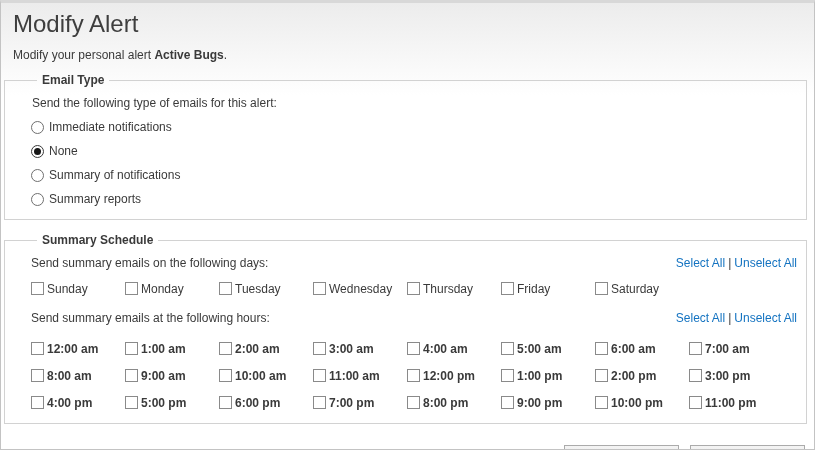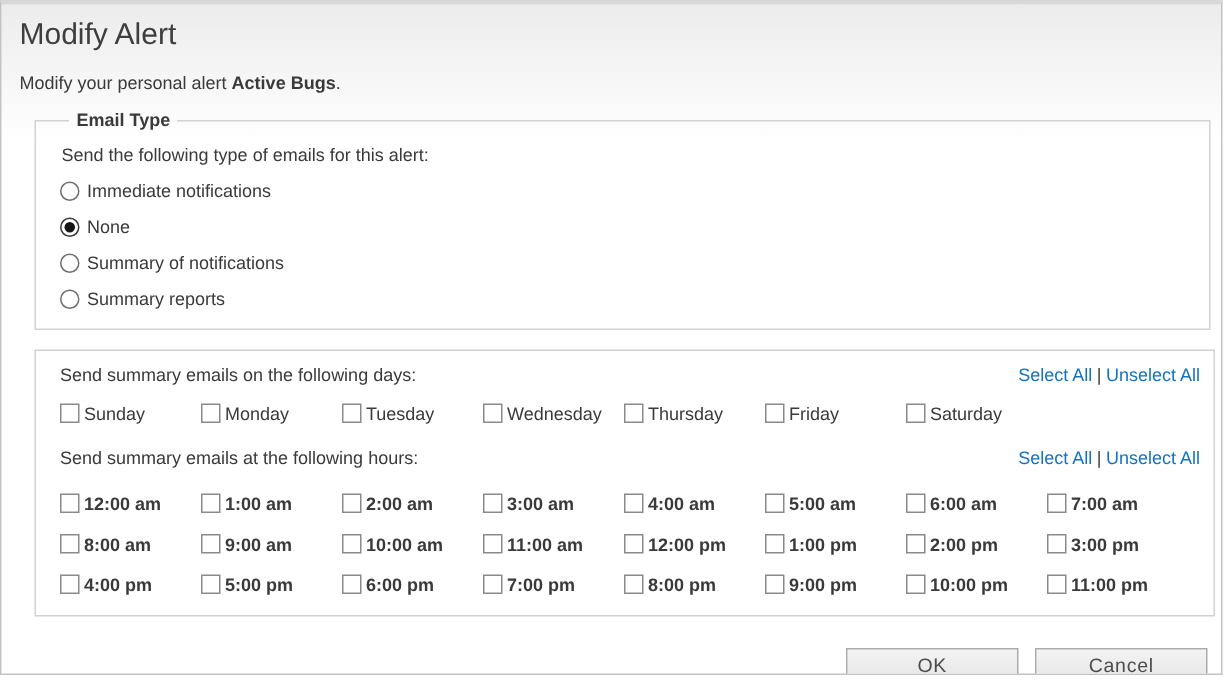--- a/index.html
+++ b/index.html
@@ -5,26 +5,26 @@
   html,body{margin:0;padding:0;background:#fff;}
   body{font-family:"Liberation Sans","DejaVu Sans",sans-serif;font-size:12px;color:#3a3a3a;}
   .page{
     width:813px;height:446px;
     border-left:1px solid #c3c3c3;border-right:1px solid #c3c3c3;border-bottom:1px solid #c3c3c3;
     border-top:3px solid #d8d8d8;
     background:linear-gradient(180deg,#ececec 0px,#ffffff 92px);
     overflow:hidden;
   }
   .header{padding:9px 12px 0 12px;}
-  .title{font-size:20px;line-height:23px;color:#3e3e3e;font-weight:400;margin:0;}
+  .title{font-size:24px;line-height:23px;color:#3e3e3e;font-weight:400;margin:0;}
   .subtitle{margin-top:13px;color:#3a3a3a;}
   .subtitle b{font-weight:bold;}
   fieldset{
     border:1px solid #d2d2d2;background:transparent;
-    margin:11px 7px 0 22px;padding:0 9px 13px 16px;
+    margin:11px 7px 0 3px;padding:0 9px 13px 26px;
   }
   legend{font-weight:bold;color:#3a3a3a;padding:0 5px;margin-left:6px;font-size:12px;}
   .prompt{margin:9px 0 0 1px;}
   .radio-list{margin-top:5px;}
   .radio-row{display:flex;align-items:center;margin-top:10px;height:14px;}
   .radio{
     width:11px;height:11px;border:1px solid #6f6f6f;border-radius:50%;
     background:#fff;display:inline-block;position:relative;margin-right:5px;flex:none;
   }
   .radio.checked{border-color:#3a3a3a;}
@@ -80,20 +80,21 @@
         </div>
 
         <div class="radio-row">
           <span class="radio"></span>
           <span>Summary reports</span>
         </div>
       </div>
   </fieldset>
 
   <fieldset class="sched">
+    <legend>Summary Schedule</legend>
 
     <div class="row-head">
       <span>Send summary emails on the following days:</span>
       <span class="links">
         <a>Select All</a><span class="sep">|</span><a>Unselect All</a>
       </span>
     </div>
 
     <div class="check-grid">
 

